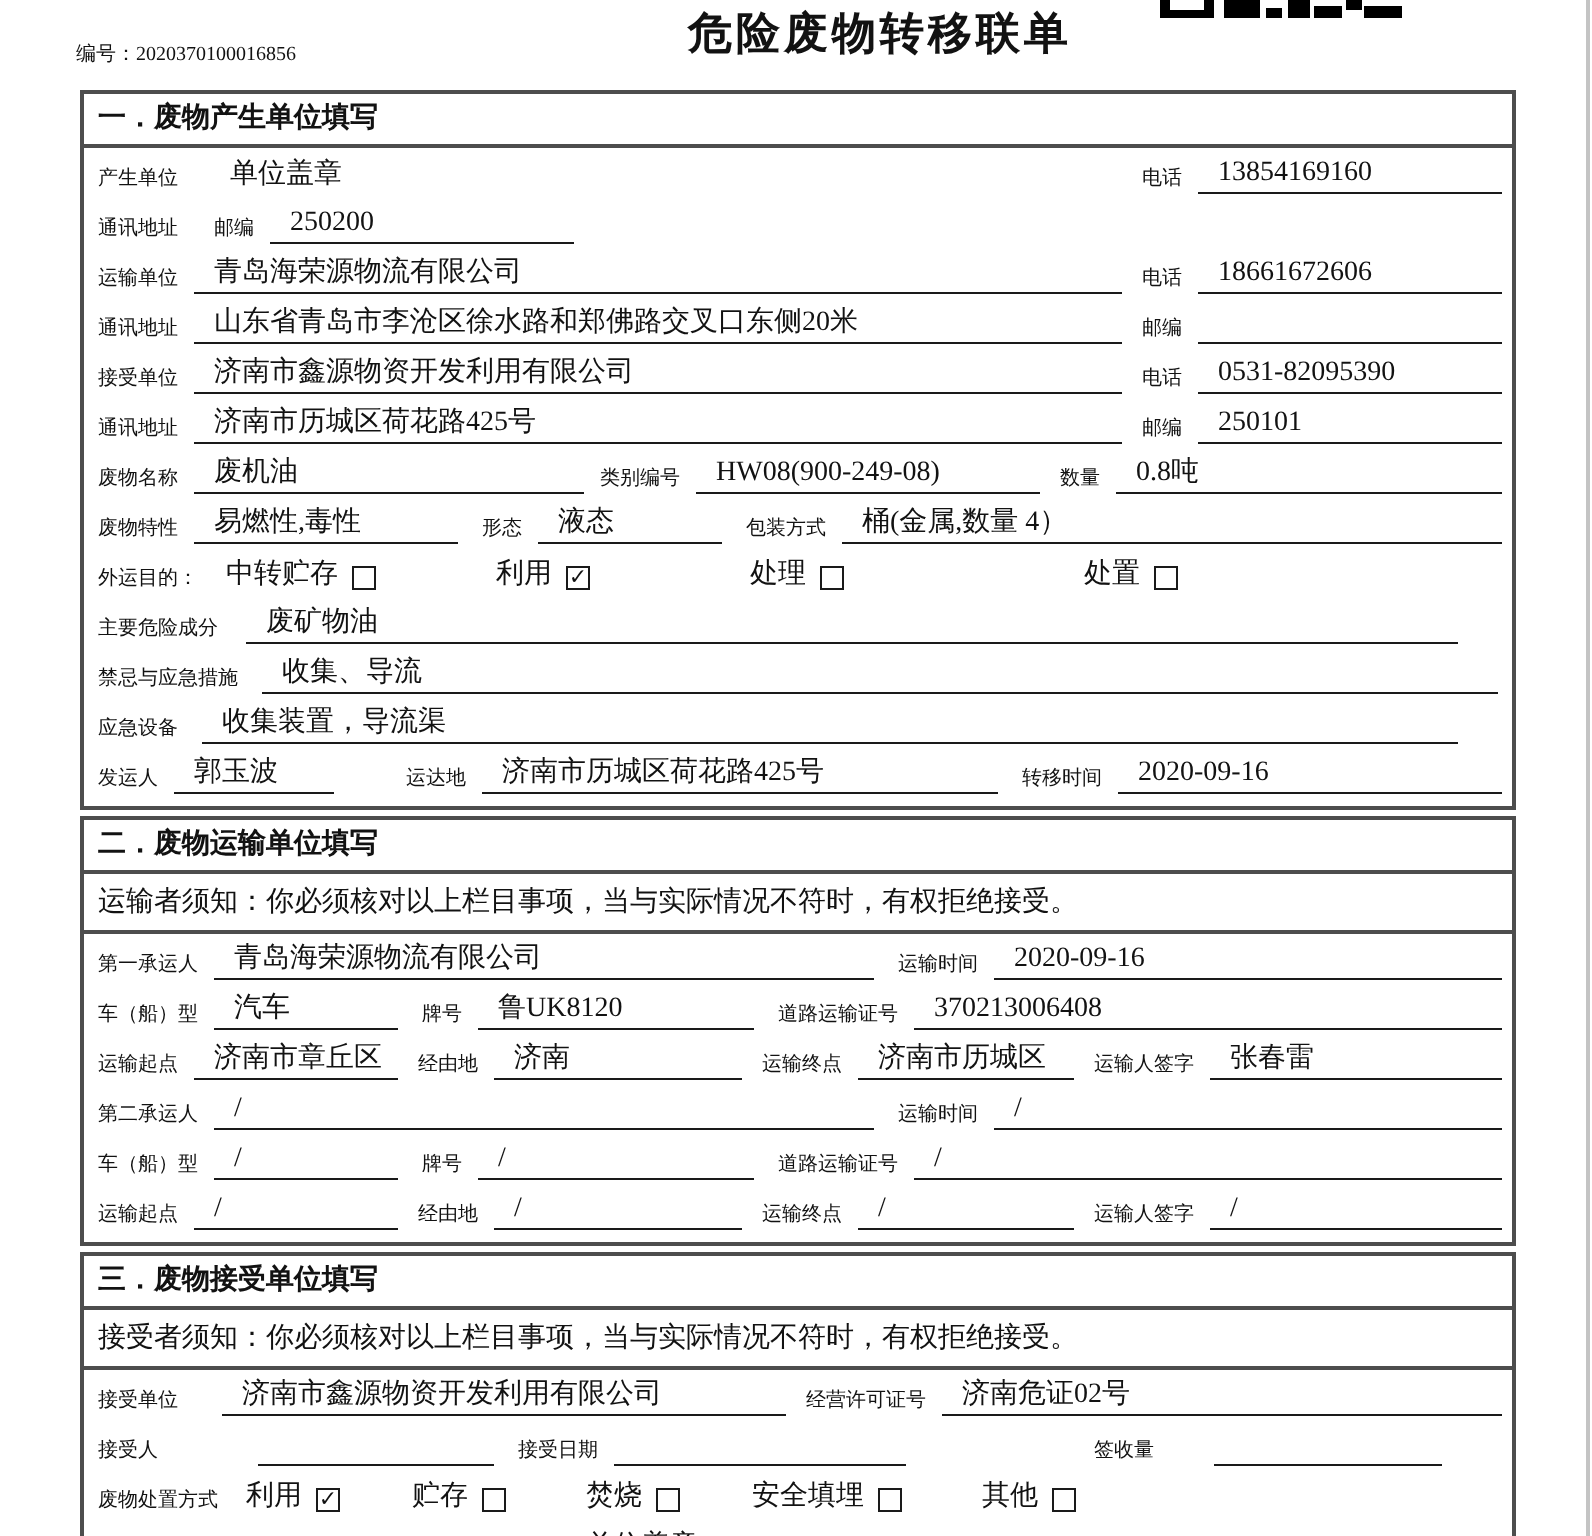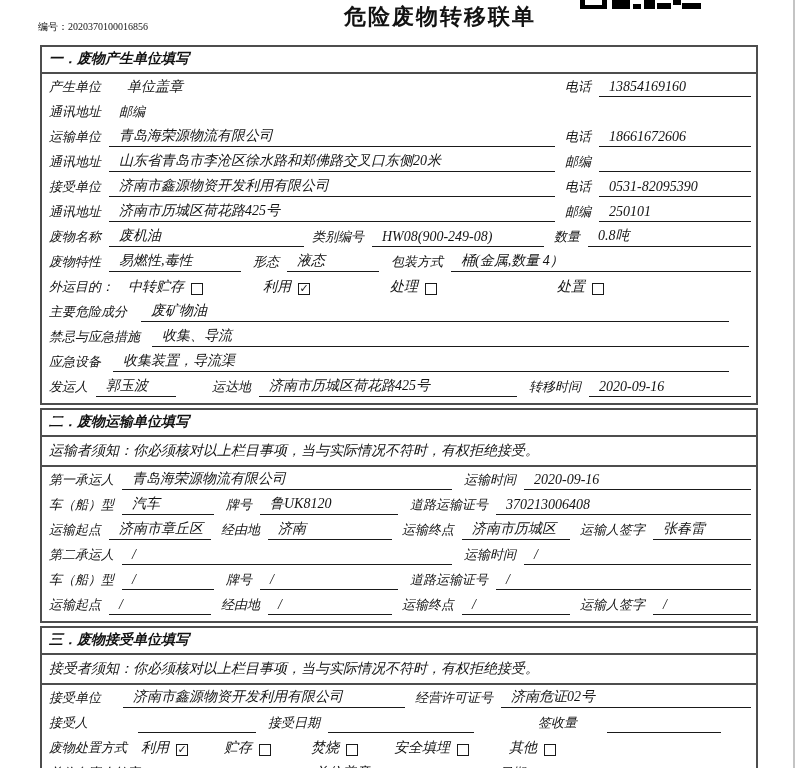--- a/index.html
+++ b/index.html
@@ -8,26 +8,26 @@
   .right-edge{position:absolute;top:0;right:1px;width:2px;height:768px;background:#c4c4c4;}
   .doc{position:absolute;left:40px;top:0;width:718px;}
   .top{position:relative;height:45px;}
   .serial{position:absolute;left:-2px;top:20px;font-size:10px;white-space:nowrap;}
   .title{position:absolute;left:400px;top:2px;transform:translateX(-50%);
          font-family:"Liberation Sans","DejaVu Sans",sans-serif;
          font-weight:bold;font-size:22px;letter-spacing:2px;white-space:nowrap;}
   .qr{position:absolute;left:540px;top:0;width:180px;height:9px;}
   .qr div{position:absolute;background:#000;}
   .qr .q-sq{background:transparent;border-left:5px solid #000;border-right:5px solid #000;border-bottom:4px solid #000;}
-  .section-box{border:2px solid #4d4d4d;margin-bottom:3px;padding-bottom:4px;font-style:italic;}
+  .section-box{border:2px solid #4d4d4d;margin-bottom:3px;padding-bottom:4px;}
   .section-header{font-family:"Liberation Sans","DejaVu Sans",sans-serif;font-weight:bold;
                   font-size:14px;padding:3px 8px 4px 7px;border-bottom:2px solid #4d4d4d;}
   .row{display:flex;align-items:flex-end;height:23px;padding:0 5px 2px 7px;}
   .row.notice{height:28px;align-items:center;border-bottom:2px solid #4d4d4d;padding-top:0;padding-bottom:0;}
-  .lbl{font-size:13px;white-space:nowrap;margin-right:8px;padding-bottom:1px;flex:none;}
+  .lbl{font-size:10px;white-space:nowrap;margin-right:8px;padding-bottom:1px;flex:none;}
   .txt{font-size:14px;white-space:nowrap;padding-bottom:1px;flex:none;}
   .fld{box-sizing:border-box;border-bottom:1px solid #1a1a1a;font-size:14px;white-space:nowrap;
        padding:0 4px 1px 10px;min-height:17px;flex:none;overflow:hidden;}
   .grow{flex:1 1 auto !important;}
   .sp{flex:none;}
   .chk{display:flex;align-items:flex-end;flex:none;}
   .chk .txt{margin-right:7px;}
   .chk-box{box-sizing:border-box;width:12px;height:12px;border:1.5px solid #1a1a1a;margin-bottom:2px;
            font-family:"DejaVu Sans",sans-serif;font-weight:bold;font-size:11px;line-height:9px;text-align:center;flex:none;}
 </style>
@@ -60,20 +60,21 @@
           <div class="row">
             <span class="lbl">产生单位</span>
             <span class="txt" style="margin-left: 18px;">单位盖章</span>
             <span class="sp grow"></span>
             <span class="lbl">电话</span>
             <span class="fld" style="width: 152px;">13854169160</span>
           </div>
           <div class="row">
             <span class="lbl">通讯地址</span>
             <span class="lbl" style="margin-left: 10px;">邮编</span>
+            <span class="fld" style="width: 152px;">250200</span>
           </div>
           <div class="row">
             <span class="lbl">运输单位</span>
             <span class="fld grow">青岛海荣源物流有限公司</span>
             <span class="lbl" style="margin-left: 10px;">电话</span>
             <span class="fld" style="width: 152px;">18661672606</span>
           </div>
           <div class="row">
             <span class="lbl">通讯地址</span>
             <span class="fld grow">山东省青岛市李沧区徐水路和郑佛路交叉口东侧20米</span>

